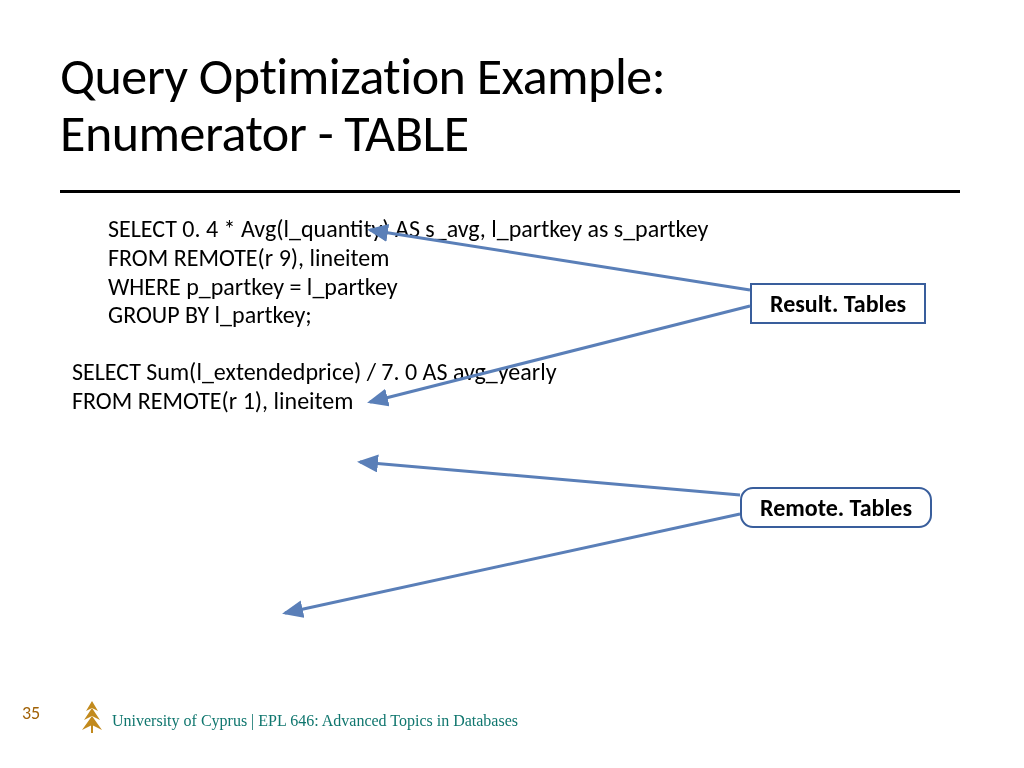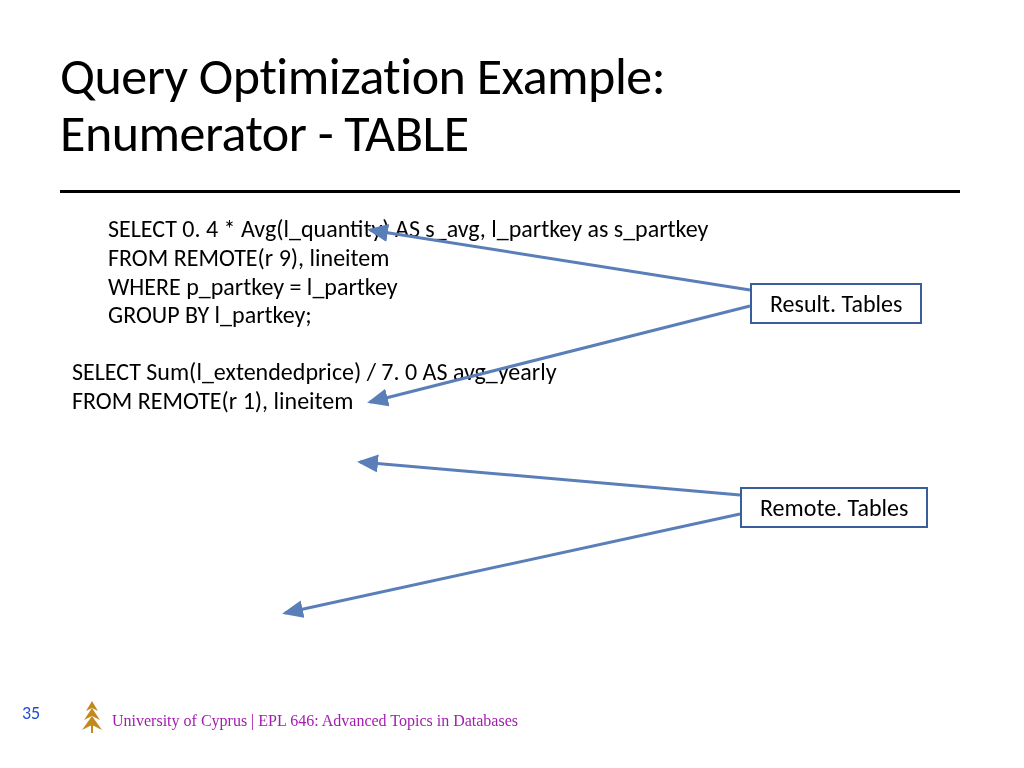--- a/index.html
+++ b/index.html
@@ -49,42 +49,43 @@
   .indent1 { padding-left: 36px; }
   .indent2 { padding-left: 60px; }
   .box {
     position: absolute;
     border: 2.5px solid #395e9c;
     background: #fff;
     font-size: 24px;
     text-align: center;
     padding: 4px 18px;
     white-space: nowrap;
+    font-weight: bold;
   }
   .pagenum {
     position: absolute;
     left: 22px;
     bottom: 44px;
     font-size: 18px;
-    color: #1d4ed8;
+    color: #a16207;
   }
   .logo {
     position: absolute;
     left: 78px;
     bottom: 34px;
     width: 28px;
     height: 34px;
   }
   .footer-text {
     position: absolute;
     left: 112px;
     bottom: 38px;
     font-size: 16px;
     font-family: "Times New Roman", serif;
-    color: #a21caf;
+    color: #0f766e;
   }
   svg.arrows {
     position: absolute;
     left: 0;
     top: 0;
     width: 1024px;
     height: 768px;
     pointer-events: none;
   }
 </style>
@@ -113,21 +114,21 @@
     <div class="block">
       <div>SELECT Sum(l_extendedprice) / 7. 0 AS avg_yearly</div>
       <div>FROM REMOTE(r 1),   lineitem</div>
     </div>
 
   </div>
 
   <div class="box" style="left:750px; top:283px;">
     <span>Result. Tables</span>
   </div>
-  <div class="box" style="left:740px; top:487px;">
+  <div class="box" style="left:740px; top:487px;border-radius:13px;">
     <span>Remote. Tables</span>
   </div>
 
   <svg class="arrows">
     <defs>
       <marker id="arrowhead" markerWidth="8" markerHeight="8" refX="6" refY="3" orient="auto">
         <path d="M0,0 L7,3 L0,6 Z" fill="#5a7fb8"></path>
       </marker>
     </defs>
 

